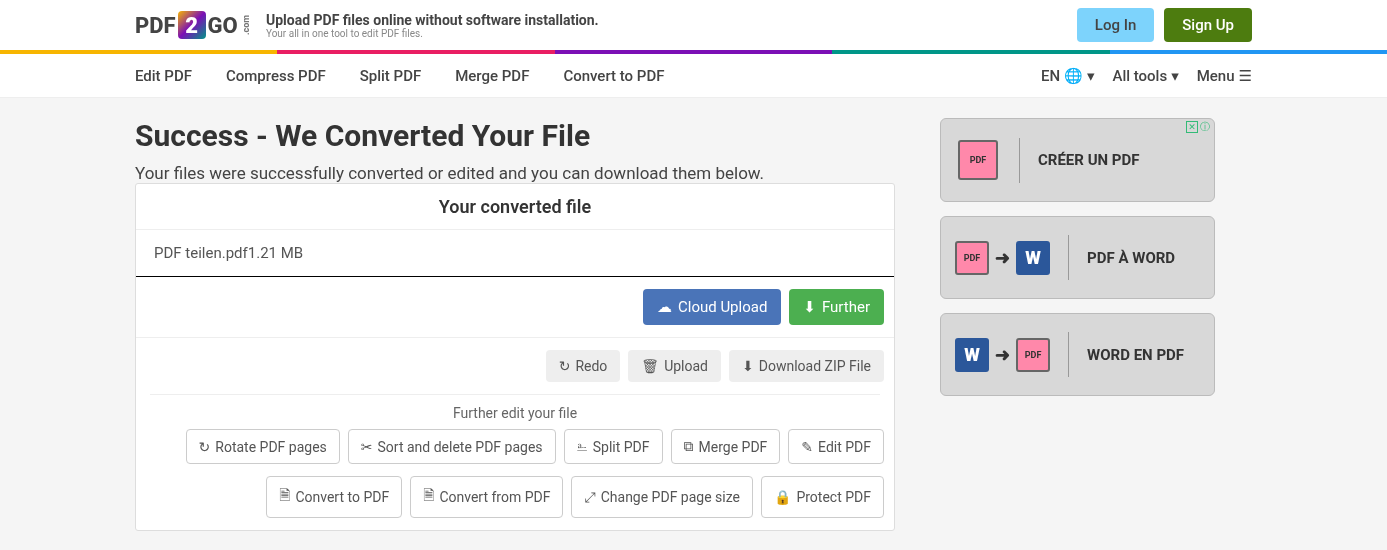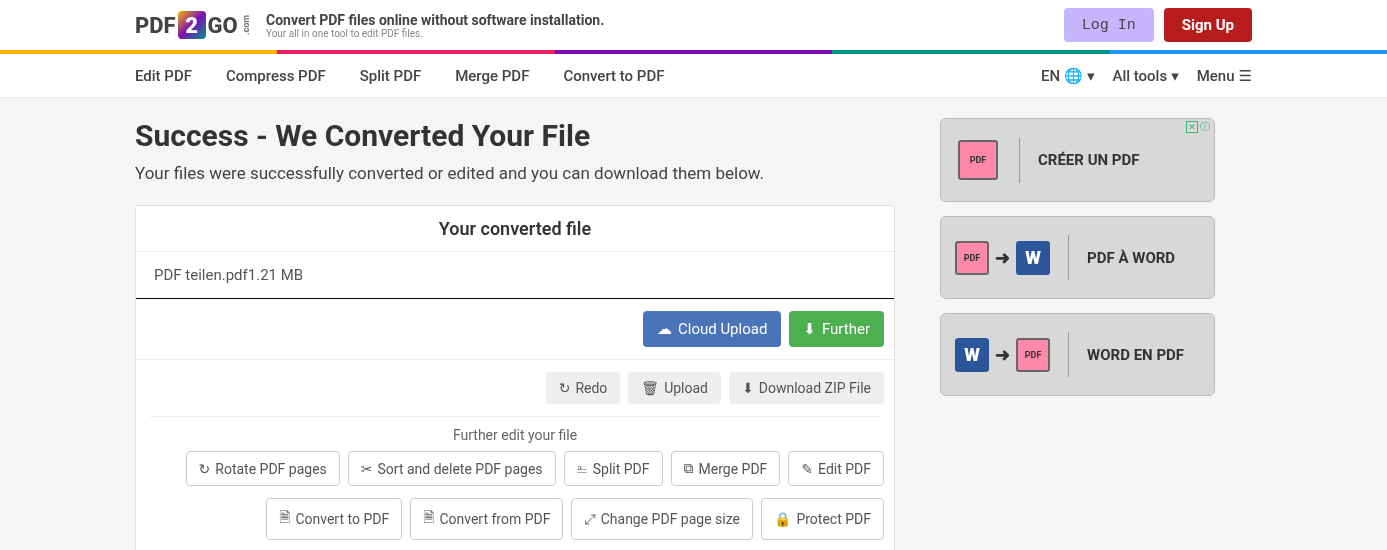--- a/index.html
+++ b/index.html
@@ -7,34 +7,34 @@
 .top-bar { background: #fff; display: flex; align-items: center; padding: 8px 135px; justify-content: space-between; }
 .brand-area { display: flex; align-items: center; gap: 10px; }
 .logo { display: flex; align-items: center; font-weight: 800; font-size: 22px; color: #444; }
 .logo .two { background: linear-gradient(135deg,#f7b500 0%,#7b0fb5 50%,#009688 100%); color: #fff; width:28px; height:28px; display:inline-flex; align-items:center; justify-content:center; border-radius:4px; margin:0 2px; font-weight:900; }
 .logo .go { color:#444; }
 .logo .com { font-size:9px; color:#777; transform: rotate(-90deg); margin-left: -2px;}
 .tagline h1 { font-size: 14px; font-weight: 700; color: #444; }
 .tagline p { font-size: 10px; color: #888; }
 .auth-buttons { display: flex; gap: 10px; }
 .btn { border: none; padding: 8px 18px; border-radius: 4px; font-size: 15px; cursor: pointer; font-weight: 500; }
-.btn-login { background: #c4b5fd; color: #444; font-family: Liberation Mono, monospace; }
-.btn-signup { background: #b91c1c; color: #fff; font-weight: bold; }
+.btn-login { background: #7dd3fc; color: #444; }
+.btn-signup { background: #4d7c0f; color: #fff; }
 .rainbow { height: 4px; display: flex; }
 .rainbow span { flex:1; }
 .r1{background:#f7b500;} .r2{background:#e91e63;} .r3{background:#7b0fb5;} .r4{background:#009688;} .r5{background:#2196f3;}
 .nav-bar { background: #fff; padding: 0 135px; display:flex; justify-content:space-between; align-items:center; height:44px; border-bottom:1px solid #eee;}
 .nav-left a, .nav-right .nav-item { color:#444; text-decoration:none; font-size:15px; margin-right:30px; cursor:pointer; font-weight:500;}
 .nav-right { display:flex; align-items:center; gap:18px;}
 .nav-right .nav-item { margin-right:0; display:flex; align-items:center; gap:4px;}
 .container { padding: 20px 135px; display:flex; gap:45px;}
 .main-col { flex: 1; max-width: 760px;}
 .sidebar { width: 275px; }
 .page-title { font-size:30px; font-weight:700; color:#333; }
-.page-subtitle { font-size:17px; color:#444; margin-top:10px; margin-bottom:22px; font-weight:400;}
+.page-subtitle { font-size:17px; color:#444; margin-top:10px; font-weight:400;}
 .panel { background:#fff; border:1px solid #ddd; border-radius:3px;}
 .panel-header { text-align:center; padding:12px; font-size:18px; font-weight:600; border-bottom:1px solid #eee;}
 .file-row { display:flex; justify-content:flex-start; padding:14px 18px; font-size:15px; color:#555; border-bottom:1px solid #000000;}
 .action-row { display:flex; justify-content:flex-end; gap:8px; padding:12px 10px; border-bottom:1px solid #eee;}
 .btn-primary { background:#4a74b8; color:#fff; padding:9px 14px; border-radius:4px; font-size:15px; display:flex; align-items:center; gap:6px; border:none; cursor:pointer;}
 .btn-success { background:#4caf50; color:#fff; padding:9px 14px; border-radius:4px; font-size:15px; display:flex; align-items:center; gap:6px; border:none; cursor:pointer;}
 .secondary-row { display:flex; justify-content:flex-end; gap:8px; padding:12px 10px;}
 .btn-gray { background:#eee; color:#555; padding:8px 13px; border-radius:4px; font-size:14px; display:flex; align-items:center; gap:5px; border:none; cursor:pointer;}
 .further-edit { text-align:center; font-size:14px; color:#666; padding:10px 14px 8px;}
 .tool-row { display:flex; flex-wrap:wrap; gap:8px; justify-content:flex-end; padding:0 10px 12px;}
@@ -57,21 +57,21 @@
 
 <div class="top-bar">
   <div class="brand-area">
     <div class="logo">
       <span>PDF</span>
       <span class="two">2</span>
       <span class="go">GO</span>
       <span class="com">.com</span>
     </div>
     <div class="tagline">
-      <h1>Convert PDF files online without software installation.</h1>
+      <h1>Upload PDF files online without software installation.</h1>
       <p>Your all in one tool to edit PDF files.</p>
     </div>
   </div>
   <div class="auth-buttons">
     <button class="btn btn-login">Log In</button>
     <button class="btn btn-signup">Sign Up</button>
   </div>
 </div>
 
 <div class="rainbow">

